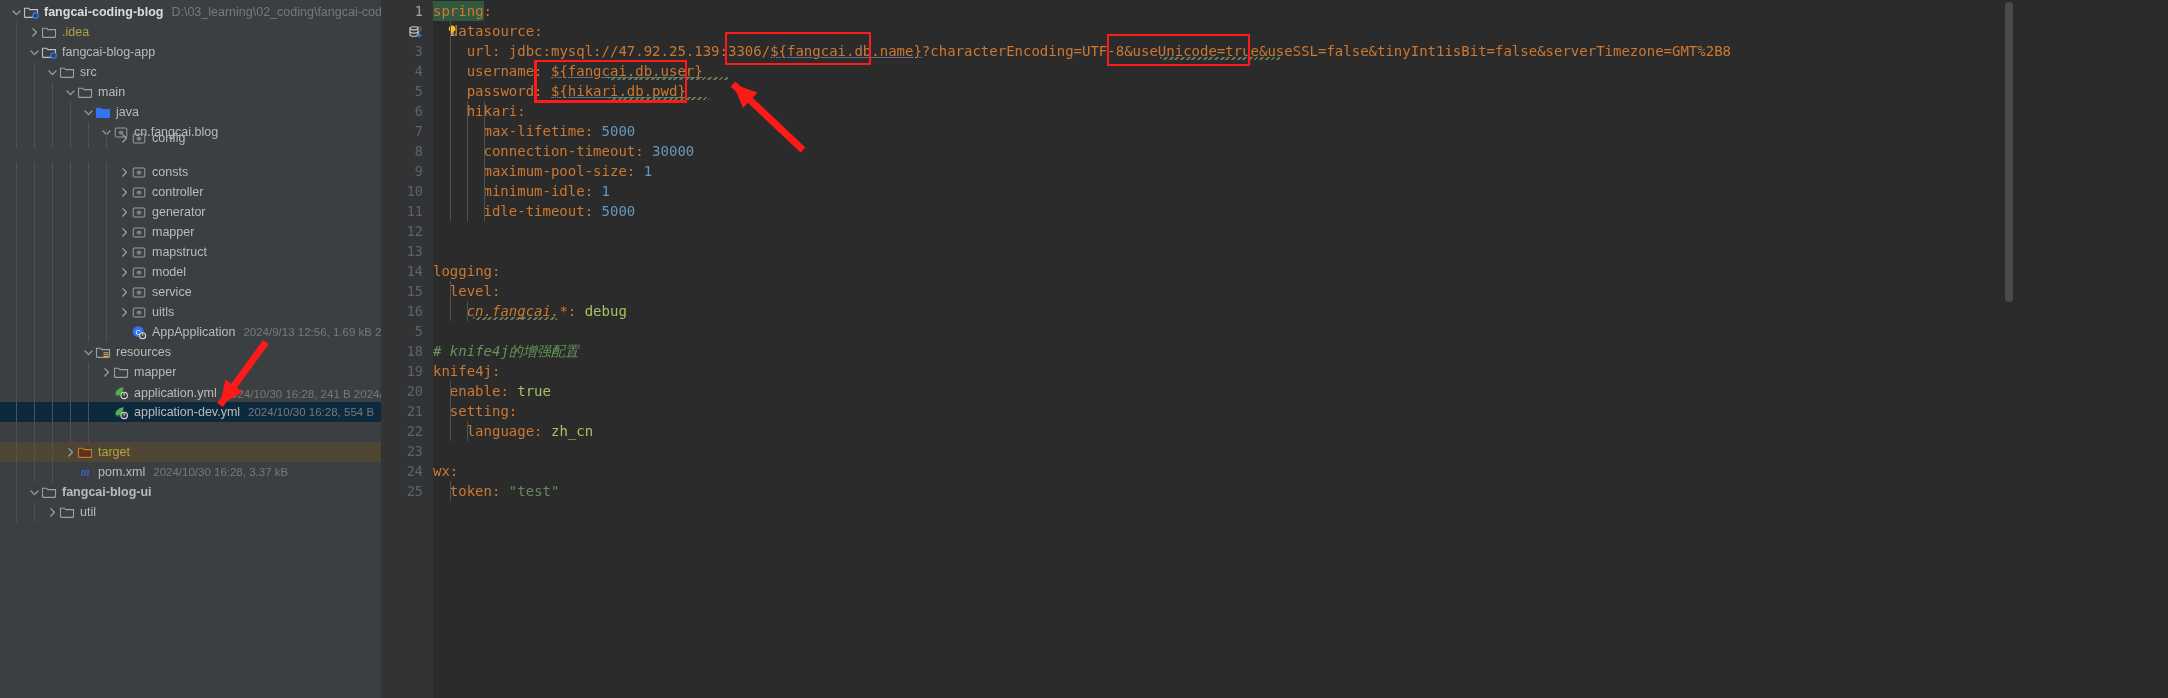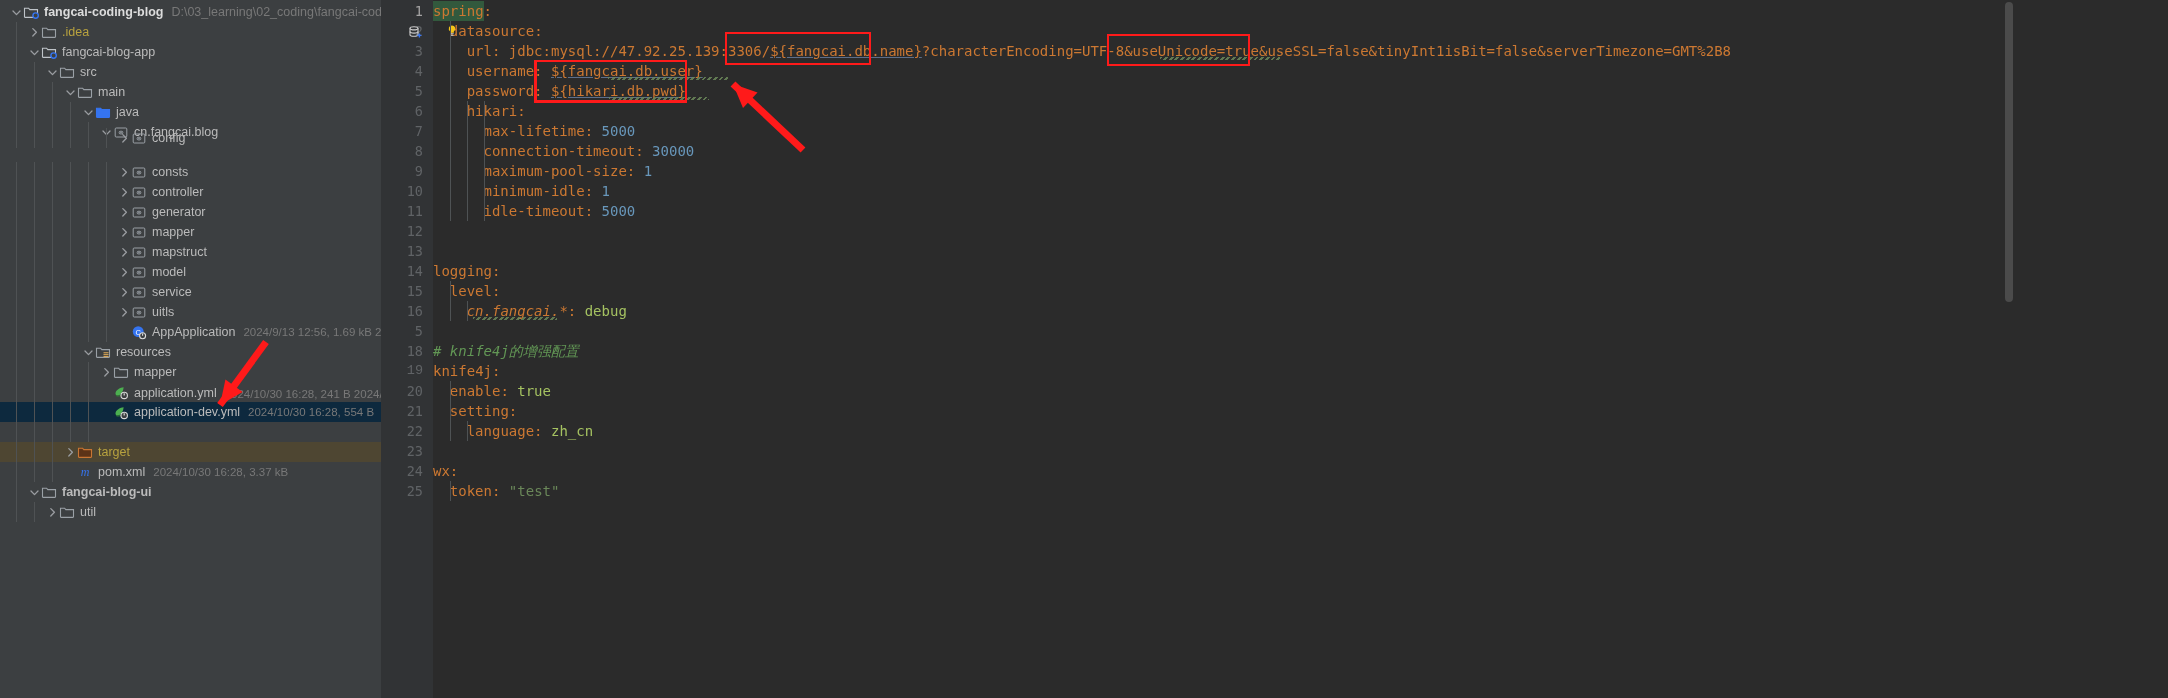--- a/index.html
+++ b/index.html
@@ -665,21 +665,21 @@
         <div class="lnum" style="top: 161px;">9</div>
         <div class="lnum" style="top: 181px;">10</div>
         <div class="lnum" style="top: 201px;">11</div>
         <div class="lnum" style="top: 221px;">12</div>
         <div class="lnum" style="top: 241px;">13</div>
         <div class="lnum" style="top: 261px;">14</div>
         <div class="lnum" style="top: 281px;">15</div>
         <div class="lnum" style="top: 301px;">16</div>
         <div class="lnum" style="top: 321px;">5</div>
         <div class="lnum" style="top: 341px;">18</div>
-        <div class="lnum" style="top: 361px; font-family: Liberation Mono, monospace;">19</div>
+        <div class="lnum" style="top: 361px;">19</div>
         <div class="lnum" style="top: 381px;">20</div>
         <div class="lnum" style="top: 401px;">21</div>
         <div class="lnum" style="top: 421px;">22</div>
         <div class="lnum" style="top: 441px;">23</div>
         <div class="lnum" style="top: 461px;">24</div>
         <div class="lnum" style="top: 481px;">25</div>
       </div>
     <div id="codearea">
         <div class="selblock" style="left: 0px; top: 1px; width: 50.52px; height: 20px; background: rgb(50, 89, 61);"></div>
         <div class="cline" style="top: 1px; left: 0px;"><span class="key">spring</span><span class="colon">:</span></div>

